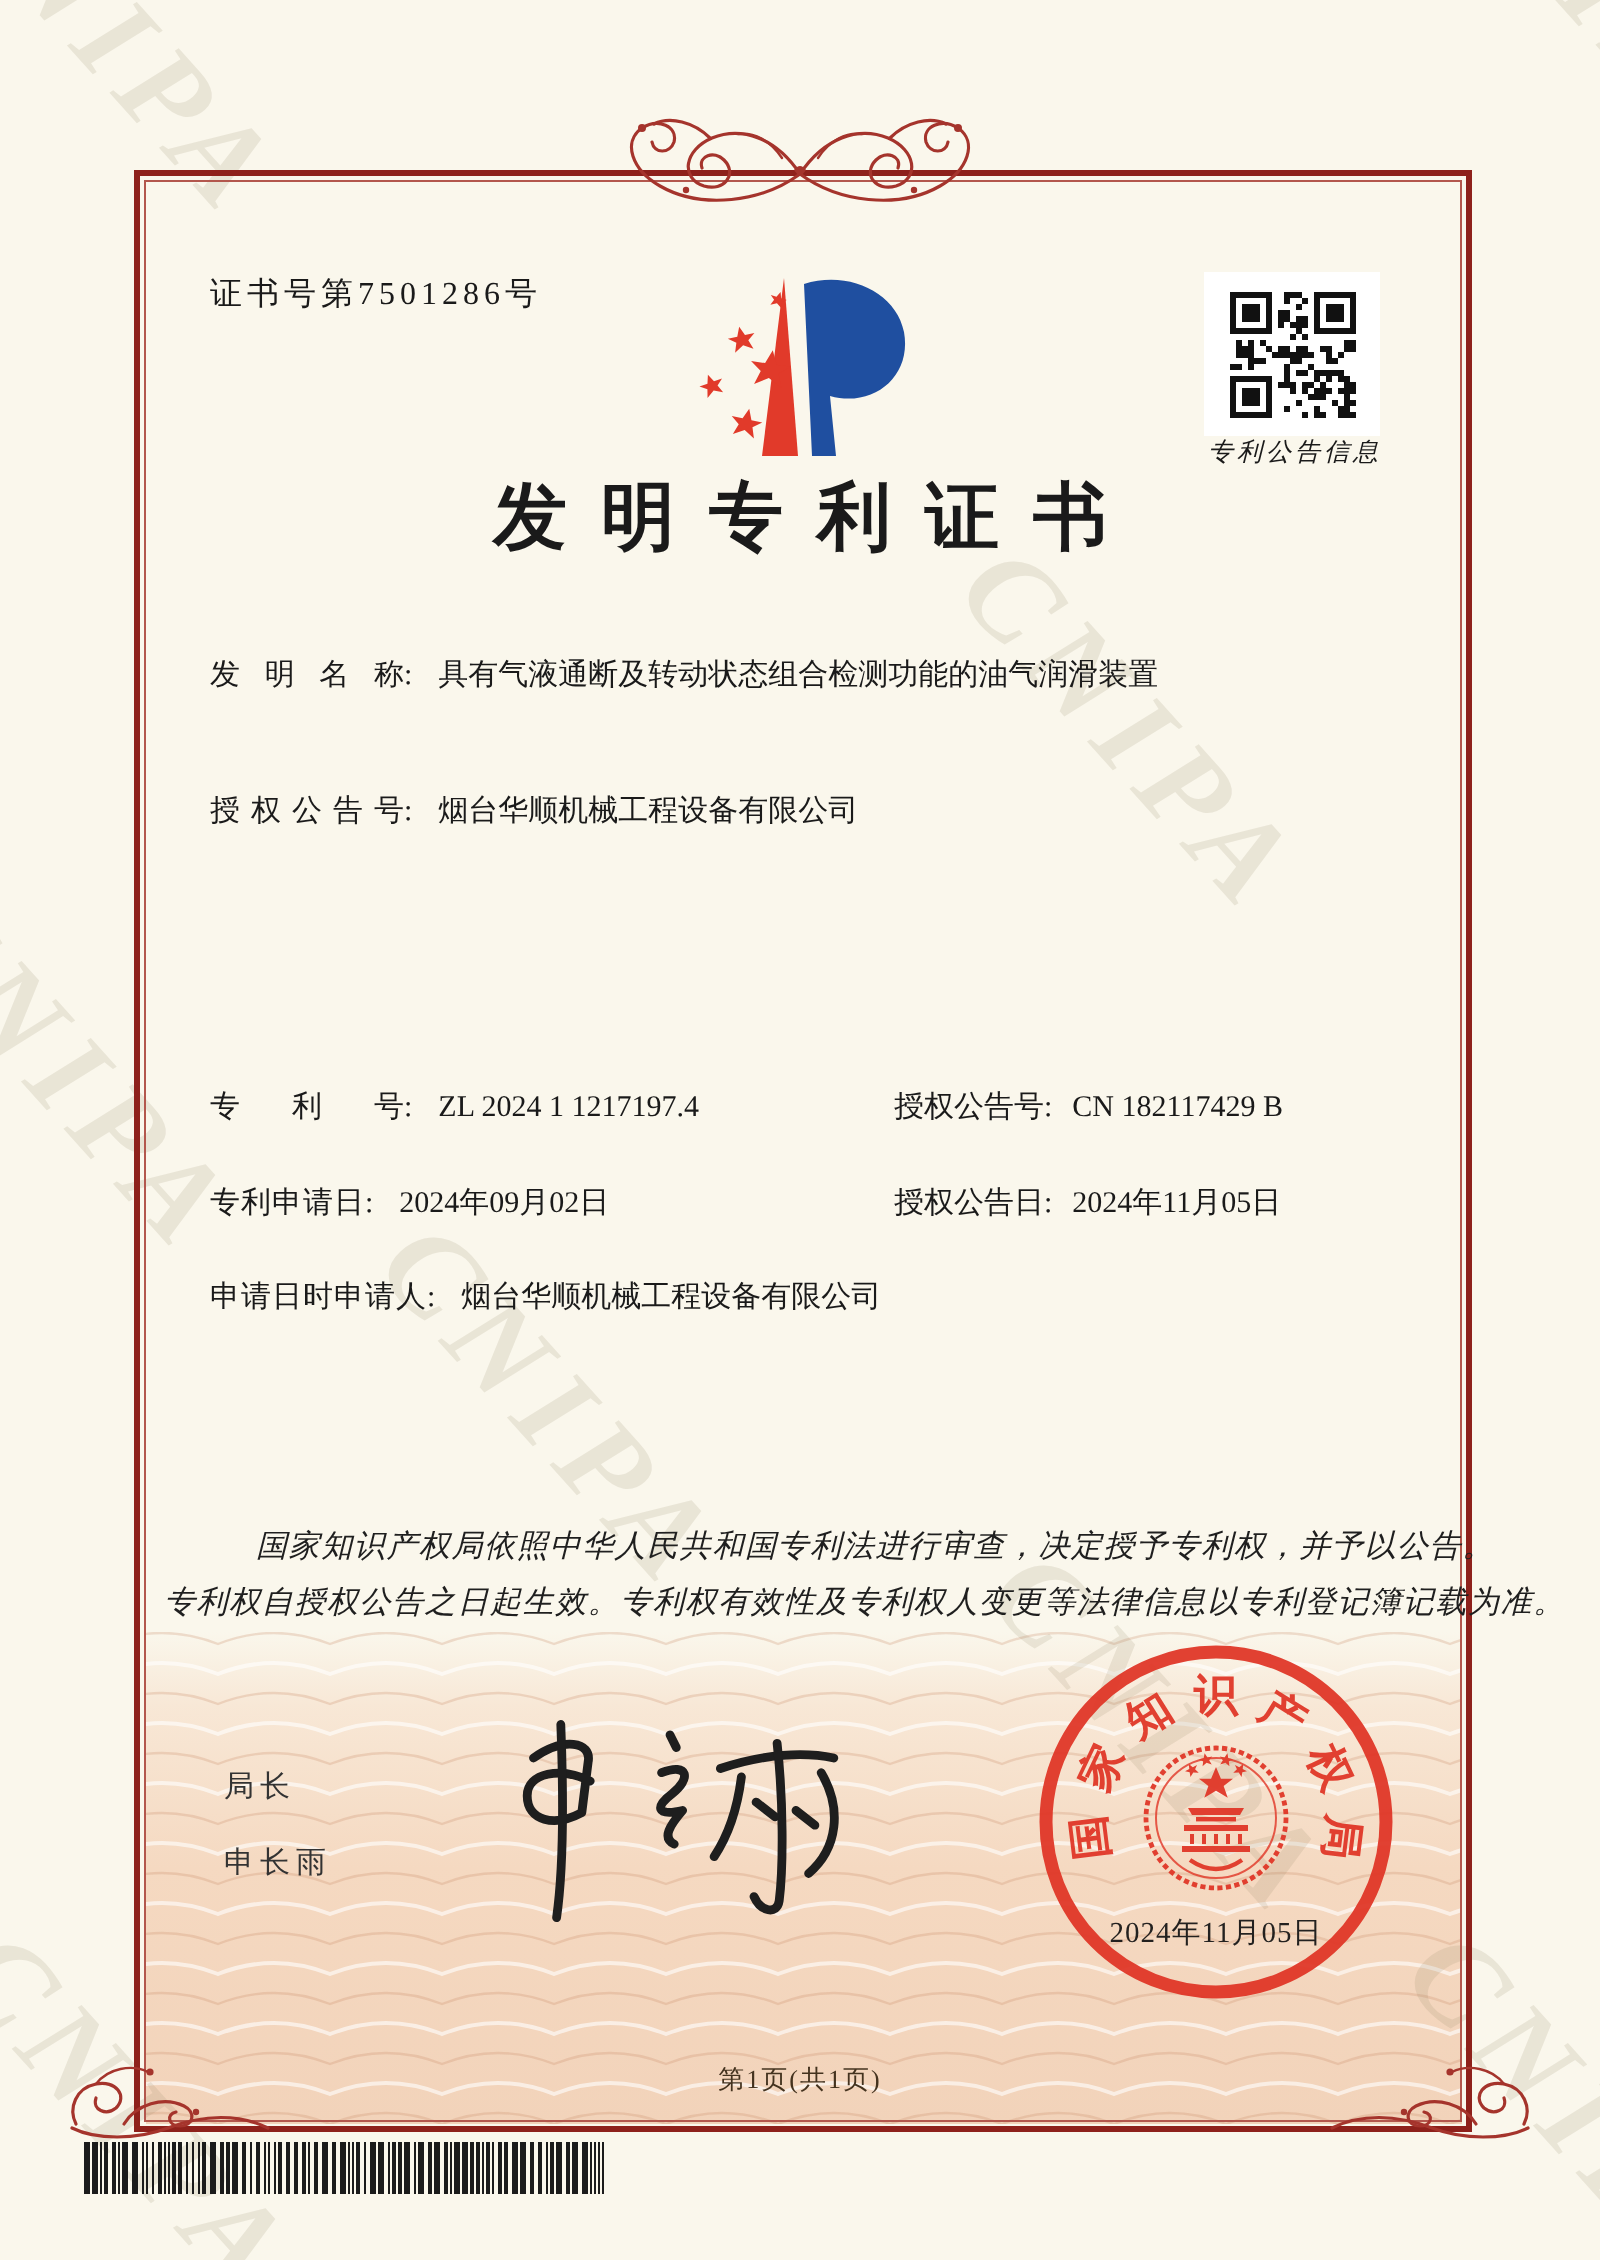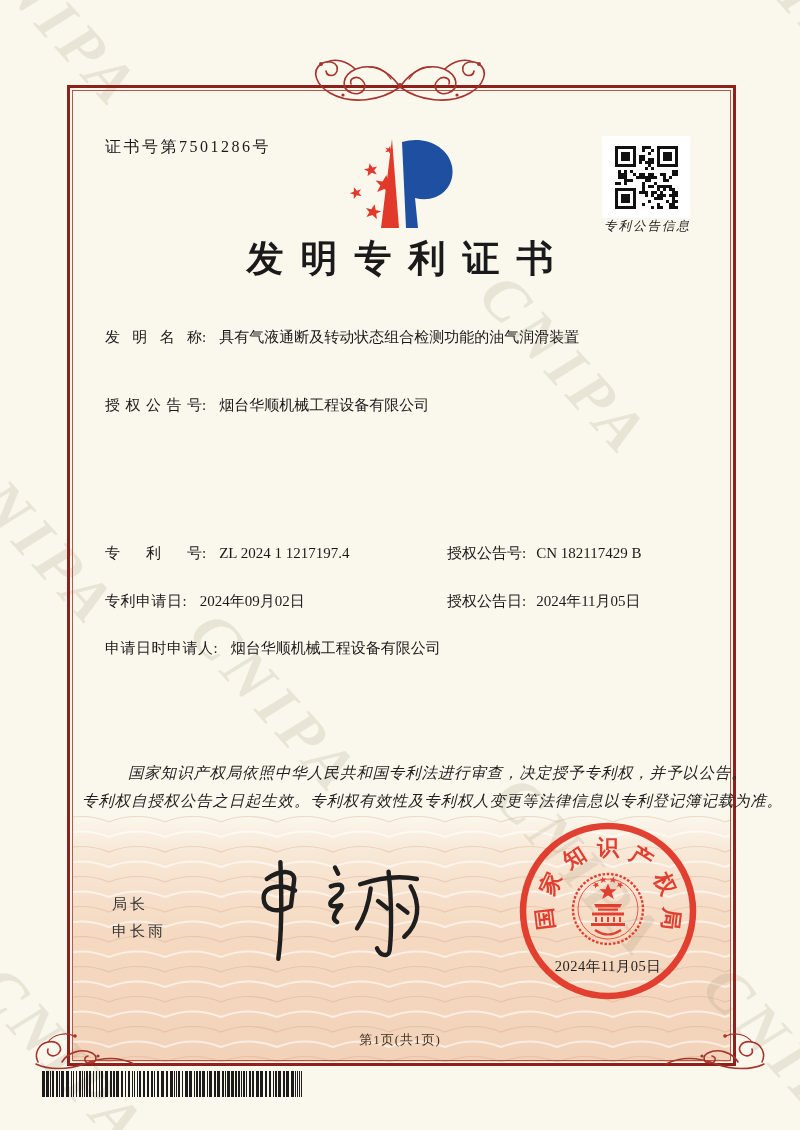--- a/index.html
+++ b/index.html
@@ -45,21 +45,21 @@
   .val2{margin-left:10px;}
 
   
   .stmt{position:absolute;font-size:15.5px;font-style:italic;letter-spacing:0.8px;
         color:#1f1f1f;z-index:5;white-space:nowrap;}
   #stmt1{left:128px;top:763px;}
   #stmt2{left:82px;top:791px;}
 
   
   #signer-role{position:absolute;left:112px;top:884px;font-family:"Liberation Sans","DejaVu Sans",sans-serif;
-               font-size:15px;font-weight:500;letter-spacing:3px;color:#333;z-index:5;margin-top:11px;}
+               font-size:15px;font-weight:500;letter-spacing:3px;color:#333;z-index:5;}
   #signer-name{position:absolute;left:112px;top:922px;font-family:"Liberation Sans","DejaVu Sans",sans-serif;
                font-size:15px;font-weight:500;letter-spacing:3px;color:#333;z-index:5;}
   #signature{position:absolute;left:235px;top:858px;z-index:5;}
 
   
   #seal{position:absolute;left:515px;top:818px;z-index:6;}
   #seal text{font-family:"Liberation Serif","DejaVu Serif",serif;}
 
   
   #page-ind{position:absolute;left:0;top:1031px;width:800px;text-align:center;

